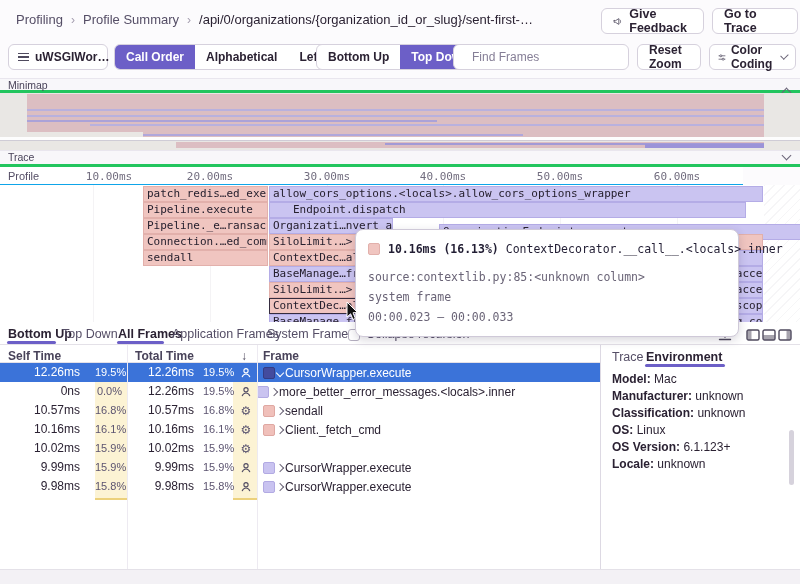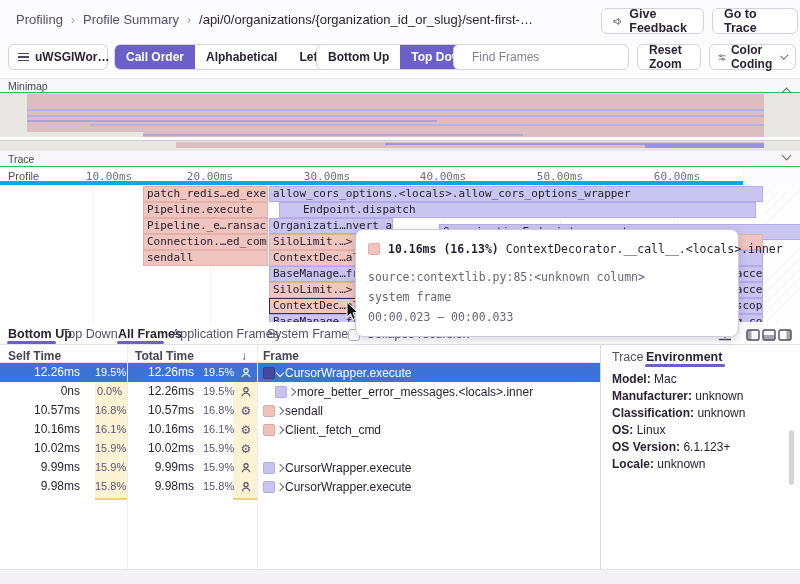--- a/index.html
+++ b/index.html
@@ -17,21 +17,21 @@
   
   .pill{display:flex;align-items:center;background:#fff;border:1px solid #d6d1dd;border-radius:6px;height:26px;box-sizing:border-box;}
   .seg{padding:0;overflow:hidden;}
   .seg-item{height:26px;display:flex;align-items:center;padding:12px 11px;font-weight:bold;font-size:12px;color:#2b2233;border-radius:6px;}
   .seg-item.active{background:#6c5fc7;color:#fff;}
   .hamb{display:inline-flex;flex-direction:column;gap:2px;margin:0 6px 0 9px;}
   .hamb i{display:block;width:11px;height:1.6px;background:#4f4a5e;}
   .cdn{display:inline-block;width:6px;height:6px;border-right:1.6px solid #6a6477;border-bottom:1.6px solid #6a6477;transform:rotate(45deg);margin-top:-3px;}
   .cup{transform:rotate(-135deg);margin-top:3px;}
   
-  .strip{background:#f8f7fa;border-top:1px solid #e9e6ee;border-bottom:1px solid #22c55e;font-size:10.5px;color:#49435a;display:flex;align-items:center;}
+  .strip{background:#f8f7fa;border-top:1px solid #e9e6ee;border-bottom:3px solid #22c55e;font-size:10.5px;color:#49435a;display:flex;align-items:flex-start;}
   
   .fbar{position:absolute;height:16px;font-family:"DejaVu Sans Mono","Liberation Mono",monospace;font-size:11px;line-height:14px;
         padding:0 3px;white-space:nowrap;overflow:hidden;box-sizing:border-box;color:#26202e;}
   .fbar.red{background:#f0c5c0;border:1px solid #e2b0ab;}
   .fbar.purple{background:#cac4f1;border:1px solid #b4ace6;}
   .fbar.sel{border:1.6px solid #352c3f;}
   .gridline{position:absolute;width:1px;background:rgba(60,50,90,0.06);}
   
   .tip{position:absolute;background:#fff;border:1px solid #cfc9d8;border-radius:8px;box-shadow:0 3px 10px rgba(40,30,60,.18);
        padding:9px 12px;font-size:11.5px;color:#6a6477;z-index:6;}
@@ -156,21 +156,21 @@
     <div class="abs" style="left:176px;top:49px;width:588px;height:6px;background:#dcbec2;"></div>
     <div class="abs" style="left:385px;top:50px;width:379px;height:2px;background:#a29ad6;"></div>
     <div class="abs" style="left:645px;top:51px;width:119px;height:4px;background:#9b93d8;"></div>
   </div>
 
   <div class="abs strip" style="left:0;top:150px;width:800px;height:17px;padding-left:8px;">
     <span>Trace</span>
     <span class="cdn" style="position:absolute;right:10px;top:4px;"></span>
   </div>
 
-  <div class="abs" style="left:0;top:167px;width:743px;height:18px;background:#fff;border-bottom:4px solid #0ea5e9;">
+  <div class="abs" style="left:0;top:167px;width:743px;height:18px;background:#fff;border-bottom:1px solid #0ea5e9;">
     <span class="abs" style="left:8px;top:3px;font-size:11px;color:#554e66;">Profile</span>
     <span class="abs mono" style="left:109px;top:3px;font-size:11px;color:#716c7e;transform:translateX(-50%);">10.00ms</span>
     <span class="abs mono" style="left:210px;top:3px;font-size:11px;color:#716c7e;transform:translateX(-50%);">20.00ms</span>
     <span class="abs mono" style="left:327px;top:3px;font-size:11px;color:#716c7e;transform:translateX(-50%);">30.00ms</span>
     <span class="abs mono" style="left:443px;top:3px;font-size:11px;color:#716c7e;transform:translateX(-50%);">40.00ms</span>
     <span class="abs mono" style="left:560px;top:3px;font-size:11px;color:#716c7e;transform:translateX(-50%);">50.00ms</span>
     <span class="abs mono" style="left:677px;top:3px;font-size:11px;color:#716c7e;transform:translateX(-50%);">60.00ms</span>
   </div>
 
   <div class="abs" style="left:0;top:185px;width:800px;height:137px;background:#fff;overflow:hidden;">
@@ -179,21 +179,21 @@
     <div class="gridline" style="left:210px;top:0;height:137px;"></div>
     <div class="gridline" style="left:327px;top:0;height:137px;"></div>
     <div class="gridline" style="left:443px;top:0;height:137px;"></div>
     <div class="gridline" style="left:560px;top:0;height:137px;"></div>
     <div class="gridline" style="left:677px;top:0;height:137px;"></div>
 
     <div class="fbar red" style="left:143px;top:1px;width:125px;">patch_redis…ed_execute</div>
     <div class="fbar purple" style="left:269px;top:1px;width:494px;">allow_cors_options.&lt;locals&gt;.allow_cors_options_wrapper</div>
 
     <div class="fbar red" style="left:143px;top:17px;width:125px;">Pipeline.execute</div>
-    <div class="fbar purple" style="left:279px;top:17px;width:477px;padding-left:23px;">Endpoint.dispatch</div>
+    <div class="fbar purple" style="left:269px;top:17px;width:477px;padding-left:23px;">Endpoint.dispatch</div>
 
     <div class="fbar red" style="left:143px;top:33px;width:125px;">Pipeline._e…ransaction</div>
     <div class="fbar purple" style="left:269px;top:33px;width:124px;">Organizati…nvert_args</div>
     <div class="fbar purple" style="left:395px;top:39px;width:368px;margin-left:44px;">OrganizationEndpoint.convert_args</div>
 
     <div class="fbar red" style="left:143px;top:49px;width:125px;">Connection.…ed_command</div>
     <div class="fbar red" style="left:269px;top:49px;width:88px;">SiloLimit.…&gt;.over</div>
     <div class="fbar red" style="left:712px;top:49px;width:51px;"></div>
 
     <div class="fbar red" style="left:143px;top:65px;width:125px;">sendall</div>
@@ -304,21 +304,21 @@
     <span class="num" style="left:0;top:2px;width:80px;">0ns</span>
     <span class="pct" style="left:95px;top:3px;width:27px;">0.0%</span>
     <span class="num" style="left:116px;top:2px;width:78px;">12.26ms</span>
     <span class="pct" style="left:203px;top:3px;width:28px;">19.5%</span>
     <span class="badge">
         <svg width="12" height="12" viewBox="0 0 16 16">
           <circle cx="8" cy="5" r="2.8" fill="none" stroke="#524d63" stroke-width="1.5"></circle>
           <path d="M2.8 13.5c1-2.8 2.9-4.2 5.2-4.2s4.2 1.4 5.2 4.2" fill="none" stroke="#524d63" stroke-width="1.5"></path>
         </svg>
       </span>
-    <span class="fname" style="padding-left:18px;">
+    <span class="fname" style="">
         <span class="sw purple"></span>
         <span class="ch right"></span>
         <span>more_better_error_messages.&lt;locals&gt;.inner</span>
       </span>
   </div>
   <div class="frow" style="top:401px;">
     <span class="num" style="left:0;top:2px;width:80px;">10.57ms</span>
     <span class="pct" style="left:95px;top:3px;width:27px;">16.8%</span>
     <span class="num" style="left:116px;top:2px;width:78px;">10.57ms</span>
     <span class="pct" style="left:203px;top:3px;width:28px;">16.8%</span>

